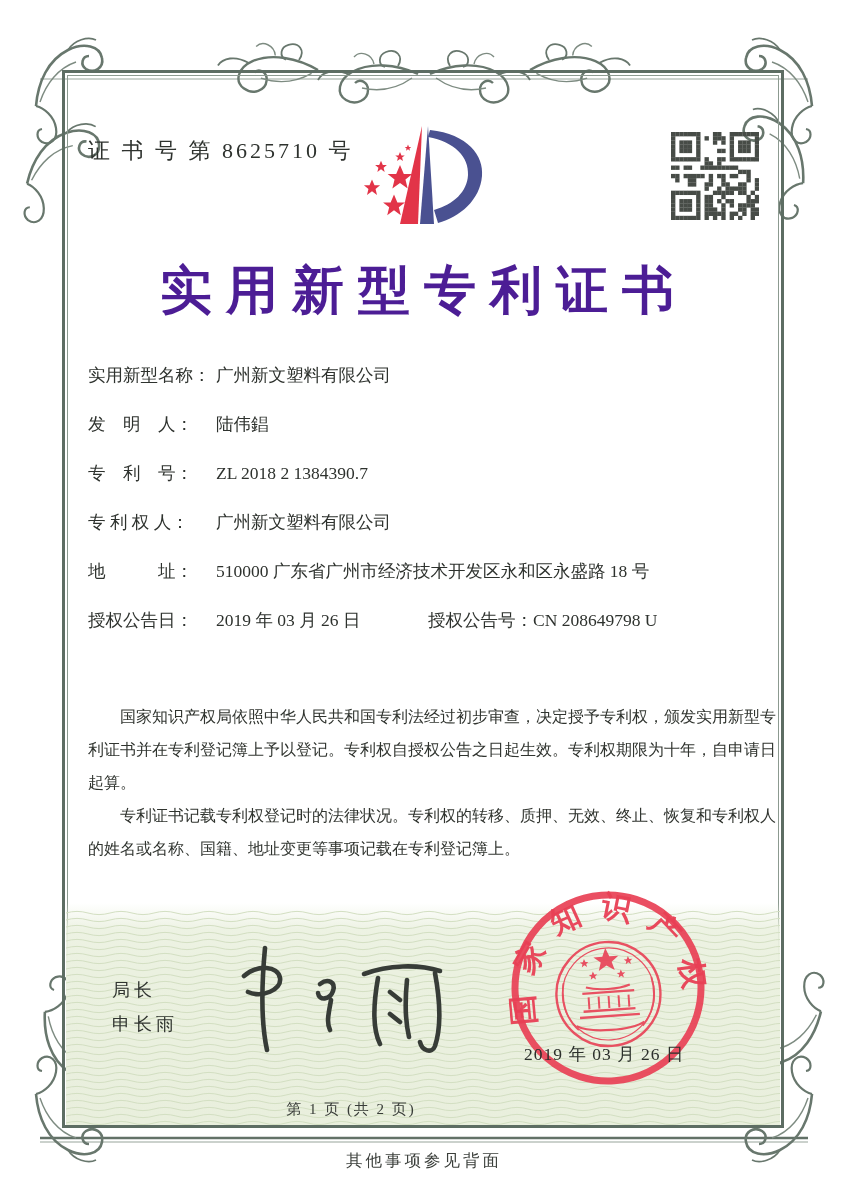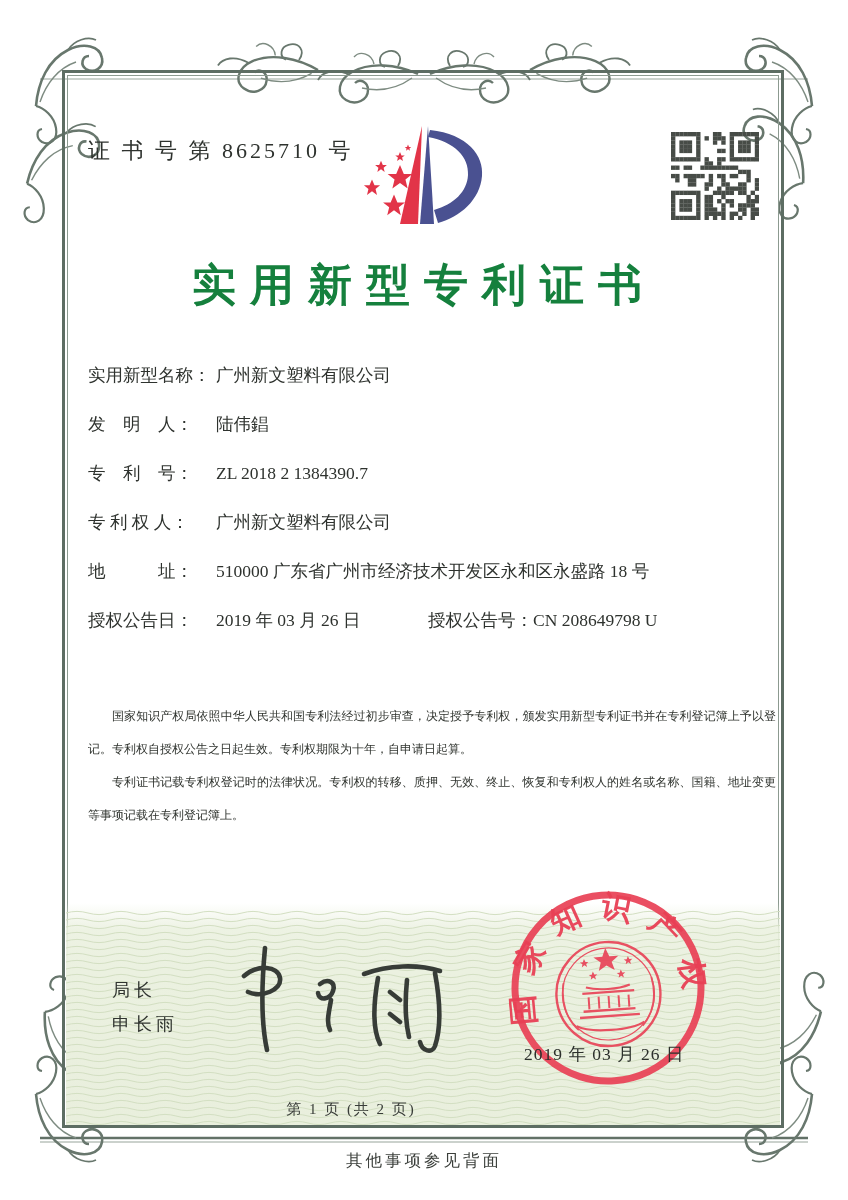--- a/index.html
+++ b/index.html
@@ -15,31 +15,31 @@
   }
   .frame-inner{position:absolute;left:2px;top:2px;right:2px;bottom:2px;border:1px solid #8c9a90;}
   .cert-no{position:absolute;left:88px;top:136px;font-size:22px;letter-spacing:3px;color:#34383
 
 
 4;}
   .logo{position:absolute;left:356px;top:124px;width:140px;height:106px;}
   .qr{position:absolute;left:671px;top:132px;width:88px;height:88px;}
   .title{
     position:absolute;left:0;top:256px;width:848px;text-align:center;
-    font-size:44px;font-weight:600;letter-spacing:14px;color:#15803d;
+    font-size:52px;font-weight:600;letter-spacing:14px;color:#4c1d95;
   }
   .fields{position:absolute;left:88px;top:364px;width:680px;font-size:17.5px;}
   .field-row{display:flex;align-items:center;margin-bottom:27px;line-height:22px;}
   .field-row .lbl{flex:0 0 128px;white-space:pre;}
   .field-row .val{white-space:pre;}
   .pair{display:flex;align-items:baseline;}
   .pair-first{width:340px;}
   .body-text{
     position:absolute;left:88px;top:700px;width:688px;
-    font-size:12px;line-height:33px;text-align:justify;color:#30342f;
+    font-size:16px;line-height:33px;text-align:justify;color:#30342f;
   }
   .body-text p{margin:0;text-indent:2em;}
   .green-band{
     position:absolute;left:66px;top:903px;width:714px;height:222px;
     background:linear-gradient(to bottom, rgba(235,241,224,0) 0%, rgba(235,241,224,.9) 12%, #ebf1e0 30%, #e9efdd 100%);
   }
   .green-band svg{position:absolute;left:0;top:0;}
   .sig-title{position:absolute;left:112px;top:978px;font-size:18px;letter-spacing:4px;color:#2f332f;}
   .sig-name{position:absolute;left:112px;top:1012px;font-size:18px;letter-spacing:4px;color:#2f332f;}
   .signature{position:absolute;left:232px;top:940px;width:215px;height:115px;}

